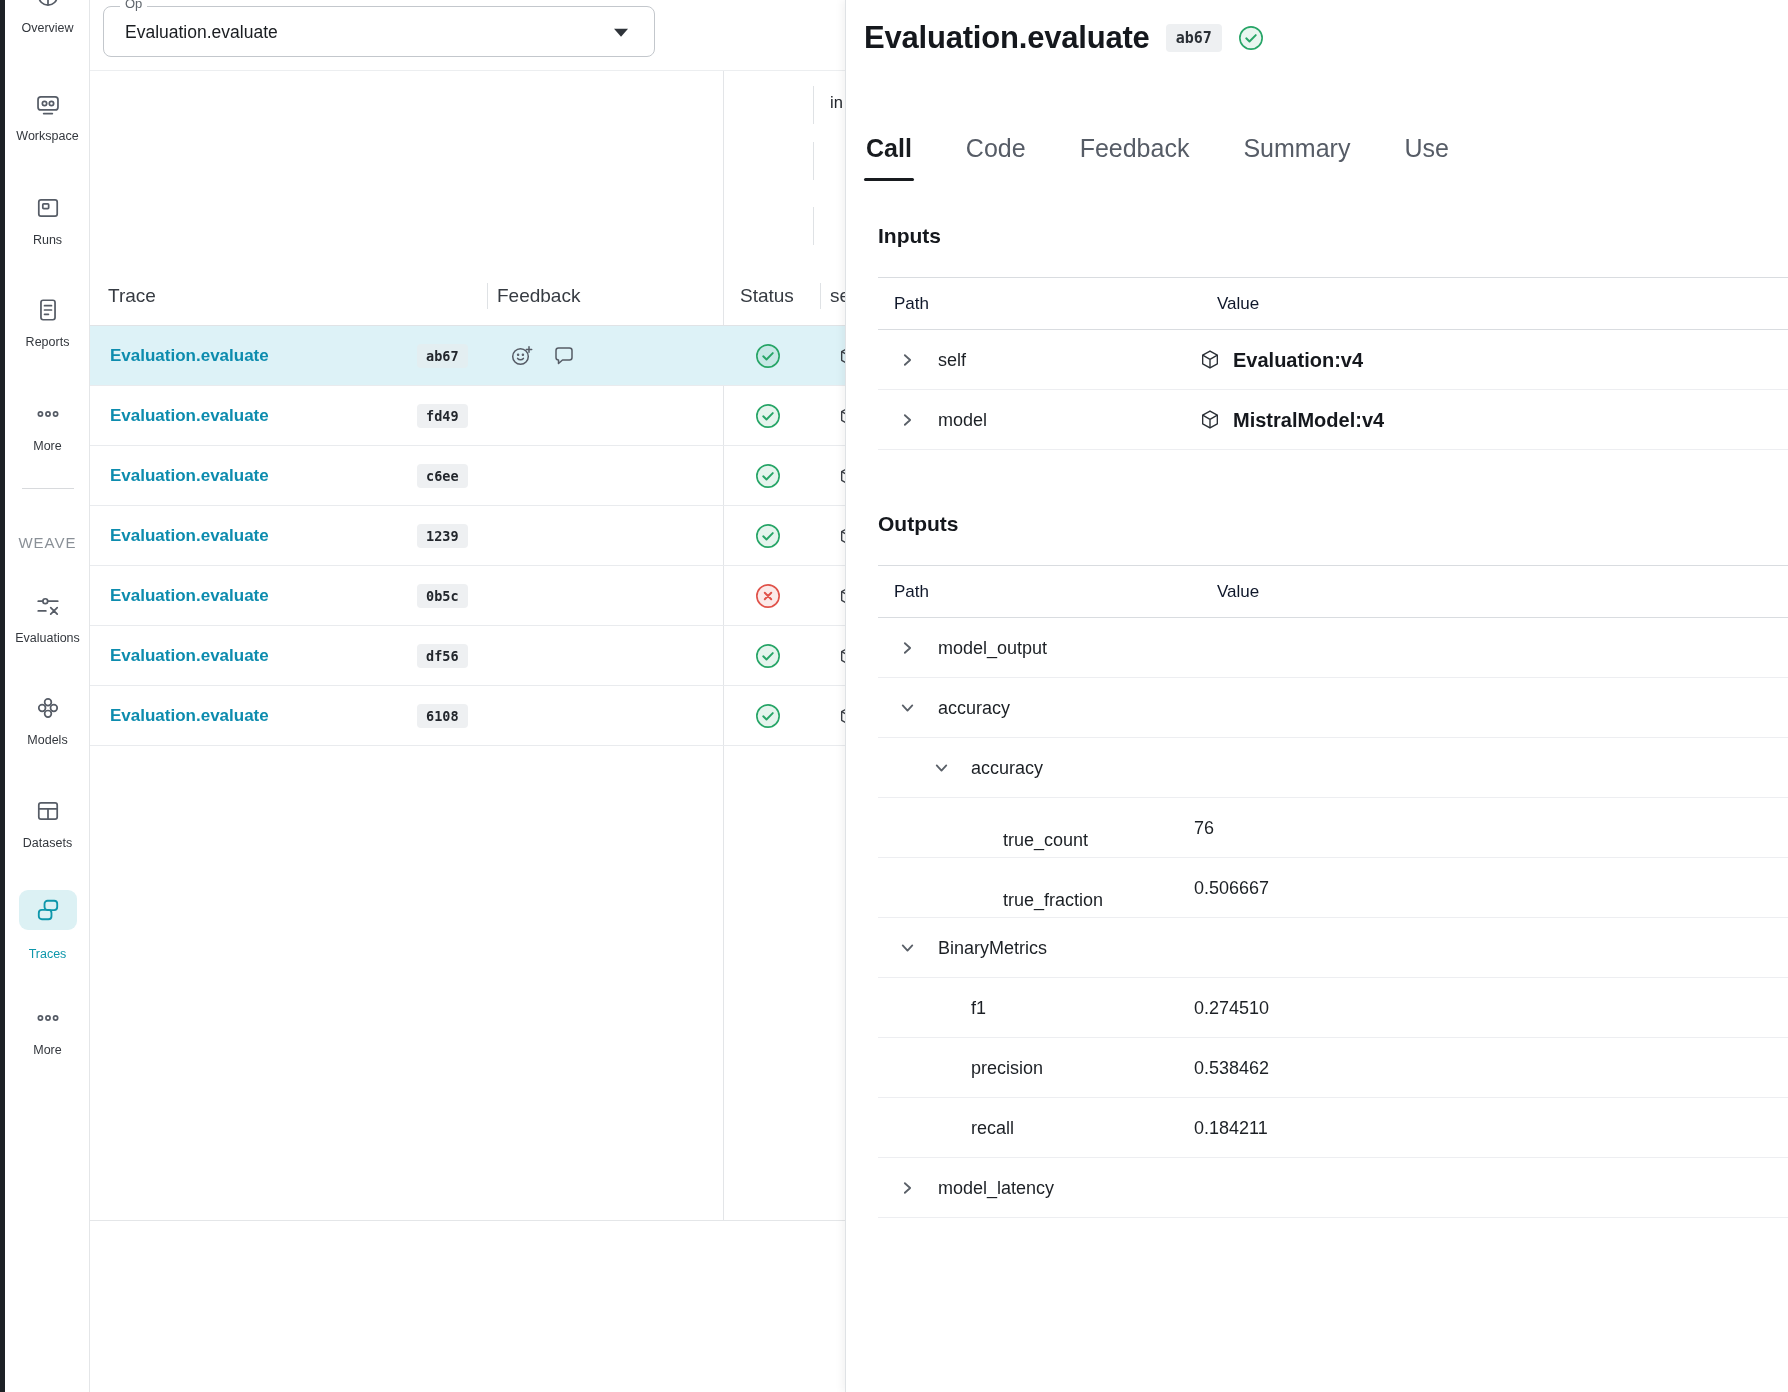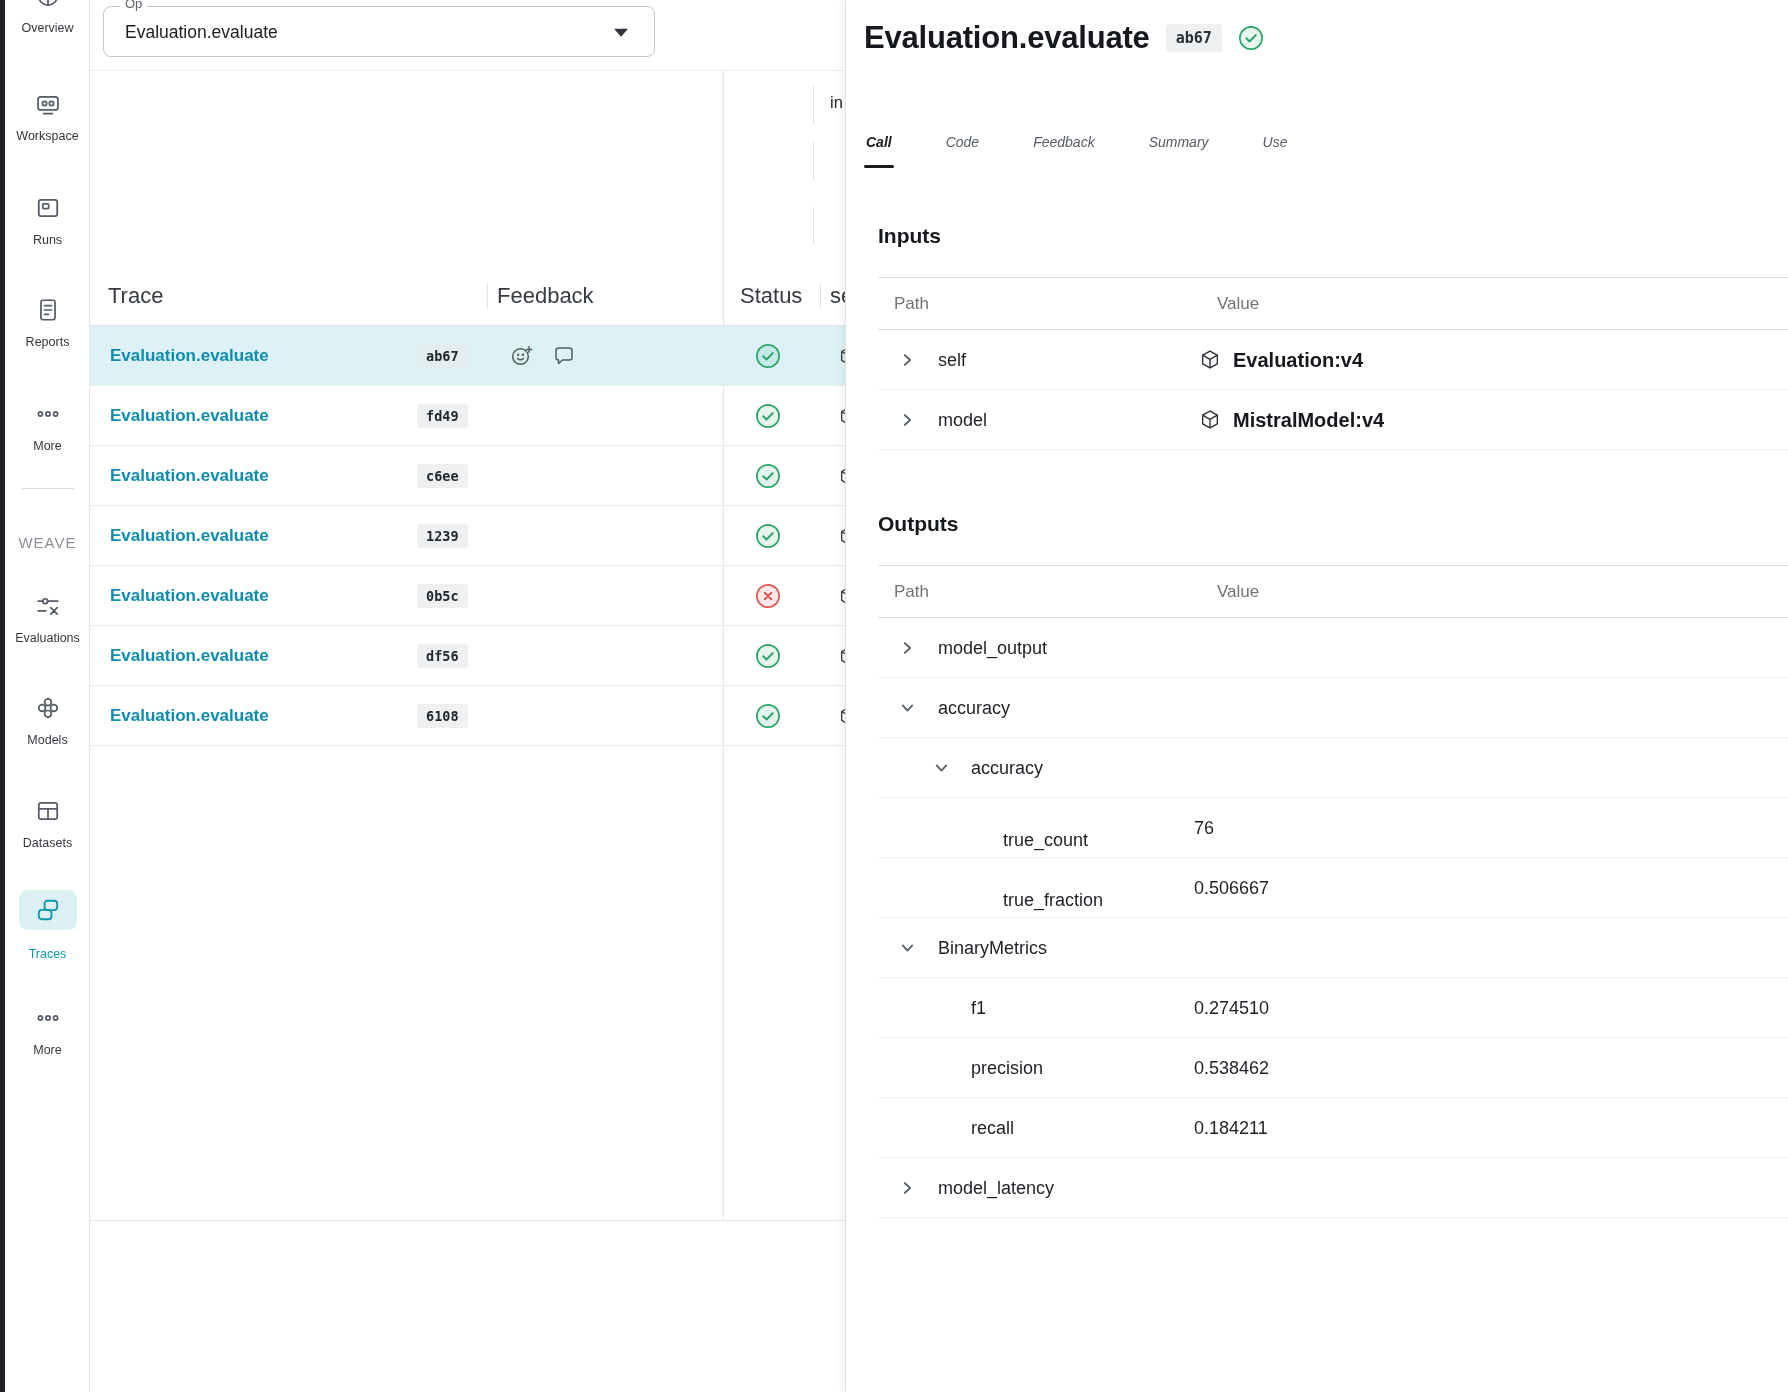--- a/index.html
+++ b/index.html
@@ -42,21 +42,21 @@
   .vline { position:absolute; top:0; bottom:0; width:1px; background:#e3e5e8; }
   .tick { position:absolute; left:723px; width:1px; background:#dfe2e5; }
   .tick.t1 { top:15px;  height:38px; }
   .tick.t2 { top:71px;  height:38px; }
   .tick.t3 { top:136px; height:38px; }
   .partial-in { position:absolute; left:740px; top:22px; font-size:16.5px; color:#23272d; }
 
   .grid-header { position:absolute; left:0; top:195px; width:755px; height:60px;
                  border-bottom:1px solid #e0e3e6; }
   .grid-header span { position:absolute; top:50%; transform:translateY(-50%);
-                      font-size:22px; color:#363b42; }
+                      font-size:19px; color:#363b42; }
   .h-trace   { left:18px; }
   .h-feedback{ left:407px; }
   .h-status  { left:650px; }
   .h-se      { left:740px; }
   .h-sep { position:absolute; top:50%; transform:translateY(-50%); width:1px; height:26px;
            background:#dfe2e5; }
   .h-sep.s1 { left:397px; } .h-sep.s2 { left:730px; }
 
   .rows { position:absolute; left:0; top:255px; width:755px; }
   .t-row { position:relative; height:60px; border-bottom:1px solid #e9ebee; cursor:pointer; }
@@ -82,35 +82,35 @@
                   background:#fff; border-left:1px solid #dfe2e5;
                   box-shadow:-3px 0 8px rgba(0,0,0,0.05); }
   .d-titlebar { position:absolute; left:18px; top:20px; display:flex; align-items:center; gap:16px; }
   .d-title { font-size:31px; font-weight:700; color:#15181d; letter-spacing:-0.2px; }
   .d-badge { font-family:"DejaVu Sans Mono", monospace; font-size:15px; font-weight:700;
              background:#eef0f2; color:#2b3036; padding:5px 10px; border-radius:4px; }
   .d-status { height:26px; }
   .d-status.success { color:var(--success, #27a567); }
 
   .d-tabs { position:absolute; left:18px; top:120px; display:flex; gap:50px; }
-  .tab { position:relative; font-size:14px; color:#565c66; padding:14px 2px 18px; cursor:pointer;font-style:italic; }
+  .tab { position:relative; font-size:25px; color:#565c66; padding:14px 2px 18px; cursor:pointer; }
   .tab.active { color:#181b1f; font-weight:700; }
   .tab.active::after { content:""; position:absolute; left:0; right:0; bottom:0; height:3px;
                        background:#181b1f; border-radius:2px; }
 
   .sec-h { position:absolute; left:32px; font-size:21px; font-weight:700; color:#15181d; }
   .inputs-h  { top:224px; }
   .outputs-h { top:512px; }
 
   .kv-table { position:absolute; left:32px; right:0; }
   .inputs-table  { top:277px; }
   .outputs-table { top:565px; }
   .kv-header { position:relative; height:53px; border-top:1px solid #d9dce0; border-bottom:1px solid #d9dce0; }
   .kv-header span { position:absolute; top:50%; transform:translateY(-50%);
-                    font-size:17px; color:#737373; }
+                    font-size:17px; color:#0f172a; }
   .kh-path  { left:16px; }
   .kh-value { left:328px;margin-left:11px; }
   .kv-row { position:relative; height:60px; border-bottom:1px solid #edeef1; cursor:default; }
   .exp { position:absolute; top:50%; transform:translateY(-50%); width:17px; height:17px;
          color:#5a6068; cursor:pointer; }
   .exp.lvl0 { left:21px; } .exp.lvl1 { left:55px; }
   .exp.expanded svg { transform:rotate(90deg); }
   .kpath { position:absolute; top:50%; transform:translateY(-50%); font-size:18px; color:#1c2025; }
   .kpath.lvl0 { left:60px; } .kpath.lvl1 { left:93px; } .kpath.lvl2 { left:125px;margin-top:12px; }
   .kval { position:absolute; left:316px; top:50%; transform:translateY(-50%); font-size:18px; color:#1c2025; }

